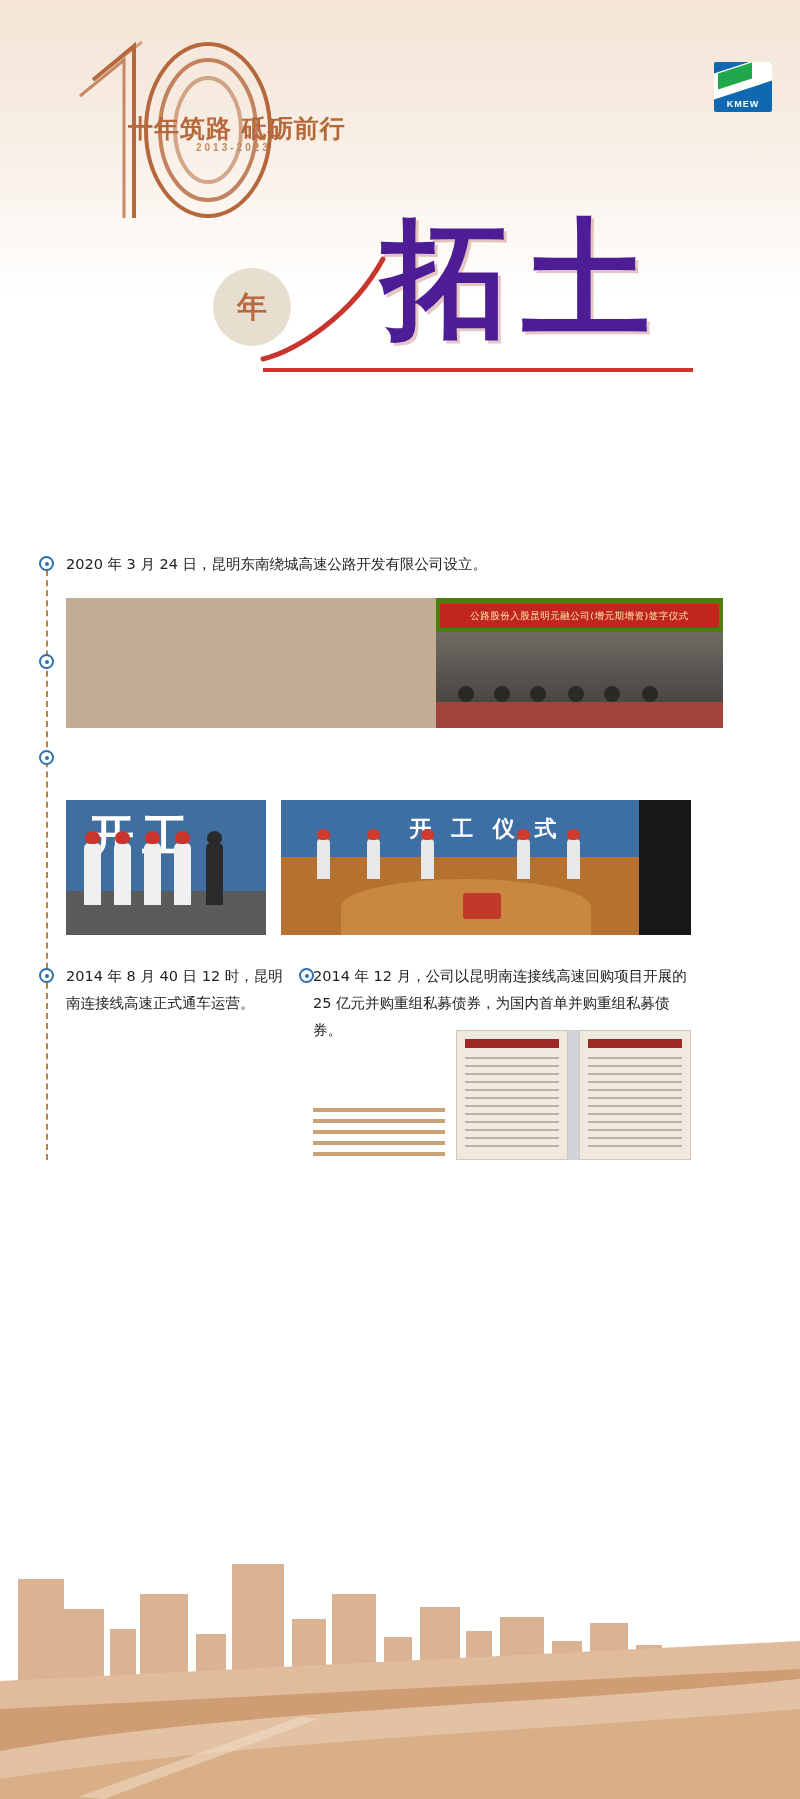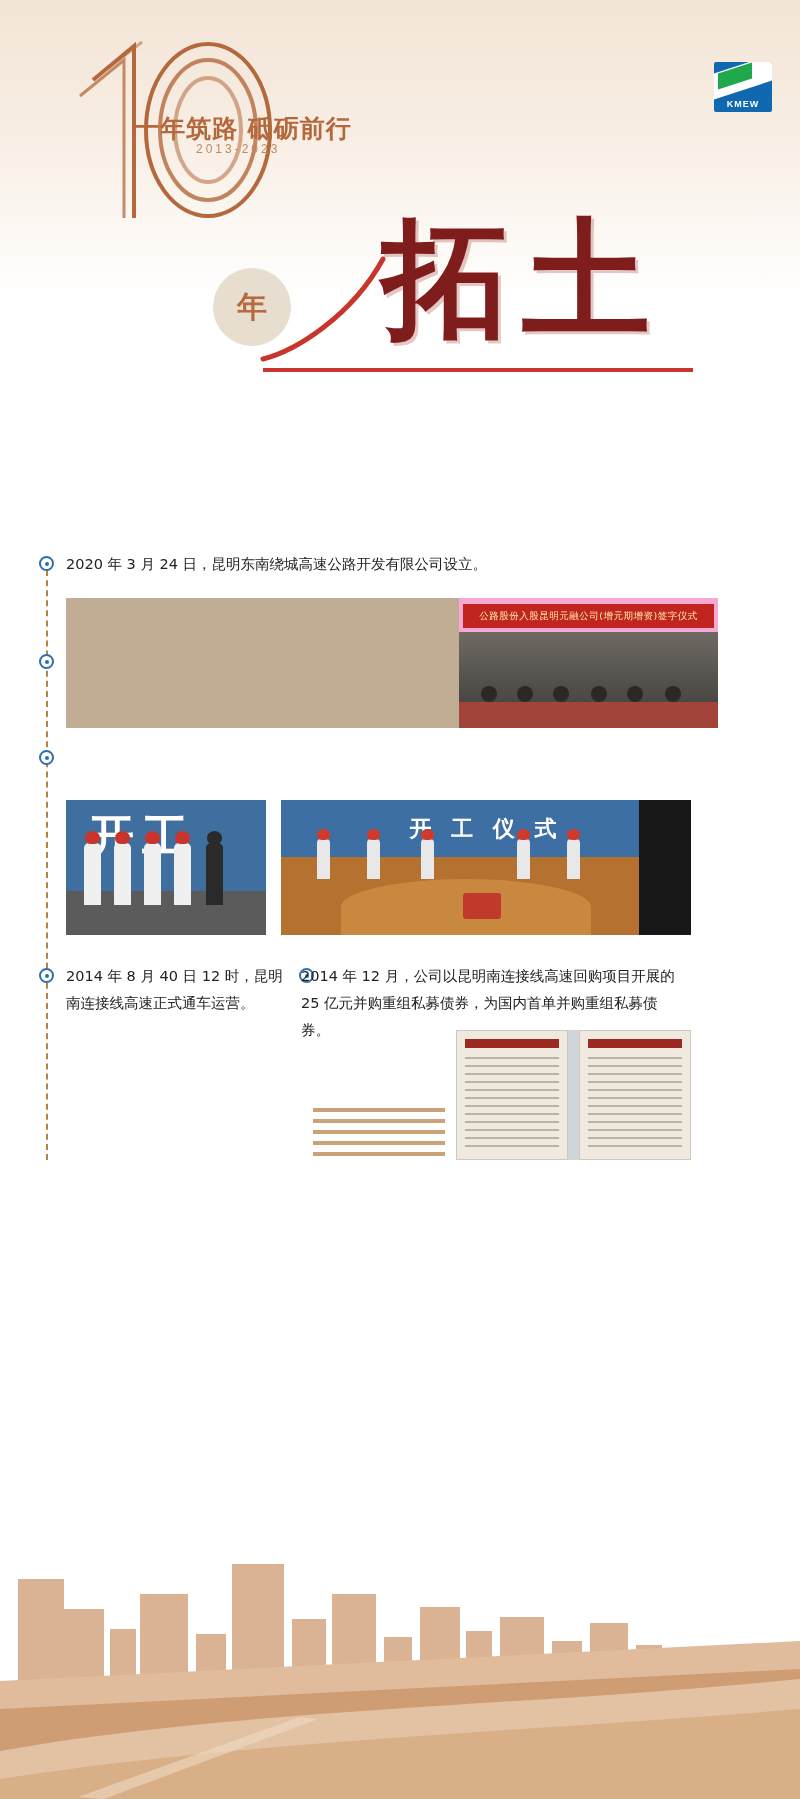--- a/index.html
+++ b/index.html
@@ -42,29 +42,28 @@
   .slogan {
     position: absolute;
     left: 128px; top: 112px;
     width: 230px;
     color: #b4683c;
     font-size: 25px;
     font-weight: bold;
     letter-spacing: 1px;
     white-space: nowrap;
     font-family: "DejaVu Sans", "Liberation Sans", sans-serif;
-    text-align: center;
   }
   .slogan-years {
     position: absolute;
     left: 196px; top: 142px;
     color: #c08a5e;
-    font-size: 12px;
+    font-size: 10px;
     letter-spacing: 3px;
-    font-weight: normal;
+    font-weight: bold;
   }
 
   
   .logo {
     position: absolute;
     right: 28px; top: 62px;
     display: flex;
     align-items: center;
     gap: 10px;
   }
@@ -127,21 +126,21 @@
     width: 140px; height: 110px;
     pointer-events: none;
   }
   .big-title {
     position: absolute;
     left: 382px; top: 215px;
     font-size: 128px;
     line-height: 1;
     font-weight: bold;
     letter-spacing: 12px;
-    color: #7f1d1d;
+    color: #4c1d95;
     font-family: "DejaVu Sans", "Liberation Sans", sans-serif;
     text-shadow: 3px 3px 0 rgba(150,30,25,0.25);
   }
   .rule {
     position: absolute;
     left: 263px; top: 368px;
     width: 430px; height: 4px;
     background: #c8352c;
   }
   .big-year {
@@ -204,23 +203,23 @@
     position: absolute;
     left: 22px; top: 46px;
     width: 340px;
     color: #ffffff;
     font-size: 14.5px;
     line-height: 1.8;
     font-family: "DejaVu Sans", "Liberation Sans", sans-serif;
   }
   .ph-apr {
     position: absolute;
-    left: 393px; top: 0;
-    width: 259px; height: 130px;
-    background: #f9a8d4;
+    left: 370px; top: 0;
+    width: 287px; height: 130px;
+    background: #4d7c0f;
     overflow: hidden;
   }
   .ph-apr .banner {
     position: absolute;
     left: 4px; top: 6px; right: 4px;
     height: 24px;
     background: #c0261f;
     color: #ffe9a8;
     font-size: 9.5px;
     display: flex;
@@ -391,21 +390,21 @@
       </div>
     <div class="stone"></div>
     <div class="dark"></div>
   </div>
 
   <div class="node" style="left:39px; top:968px;"></div>
   <div class="entry-text" style="left:66px; top:963px; width:225px;">2014 年 8 月 40 日 12 时，昆明南连接线高速正式通车运营。</div>
 
 
   <div class="node" style="left:299px; top:968px;"></div>
-  <div class="entry-text" style="left:301px; top:963px; width:380px;">2014 年 12 月，公司以昆明南连接线高速回购项目开展的 25 亿元并购重组私募债券，为国内首单并购重组私募债券。</div>
+  <div class="entry-text" style="left:313px; top:963px; width:380px;">2014 年 12 月，公司以昆明南连接线高速回购项目开展的 25 亿元并购重组私募债券，为国内首单并购重组私募债券。</div>
 
   <div class="stripes">
     <div></div>
       <div></div>
       <div></div>
       <div></div>
       <div></div>
   </div>
 
   <div class="photo ph-news">

